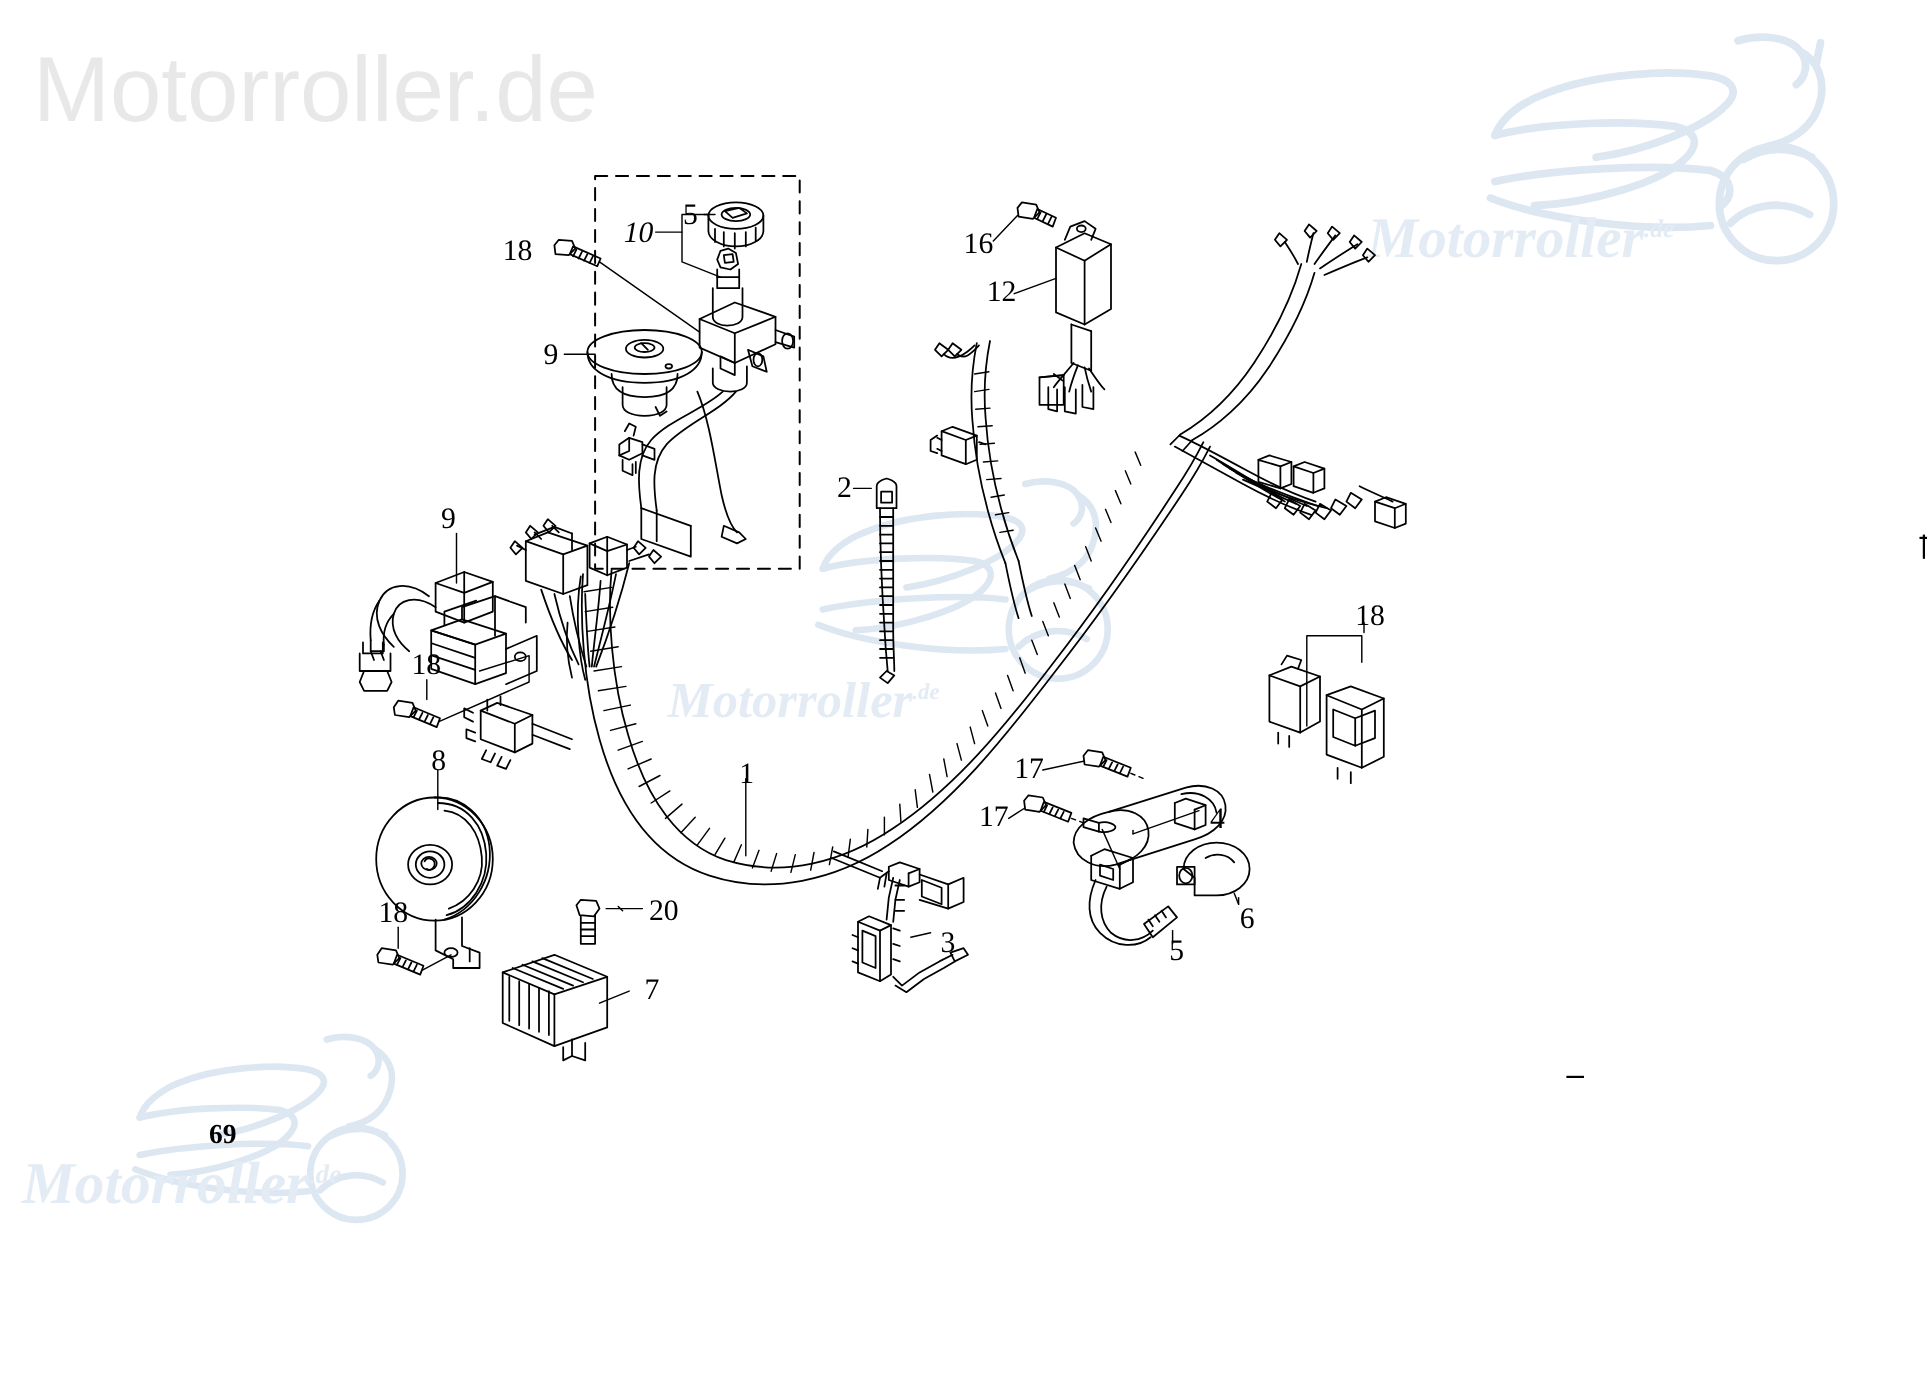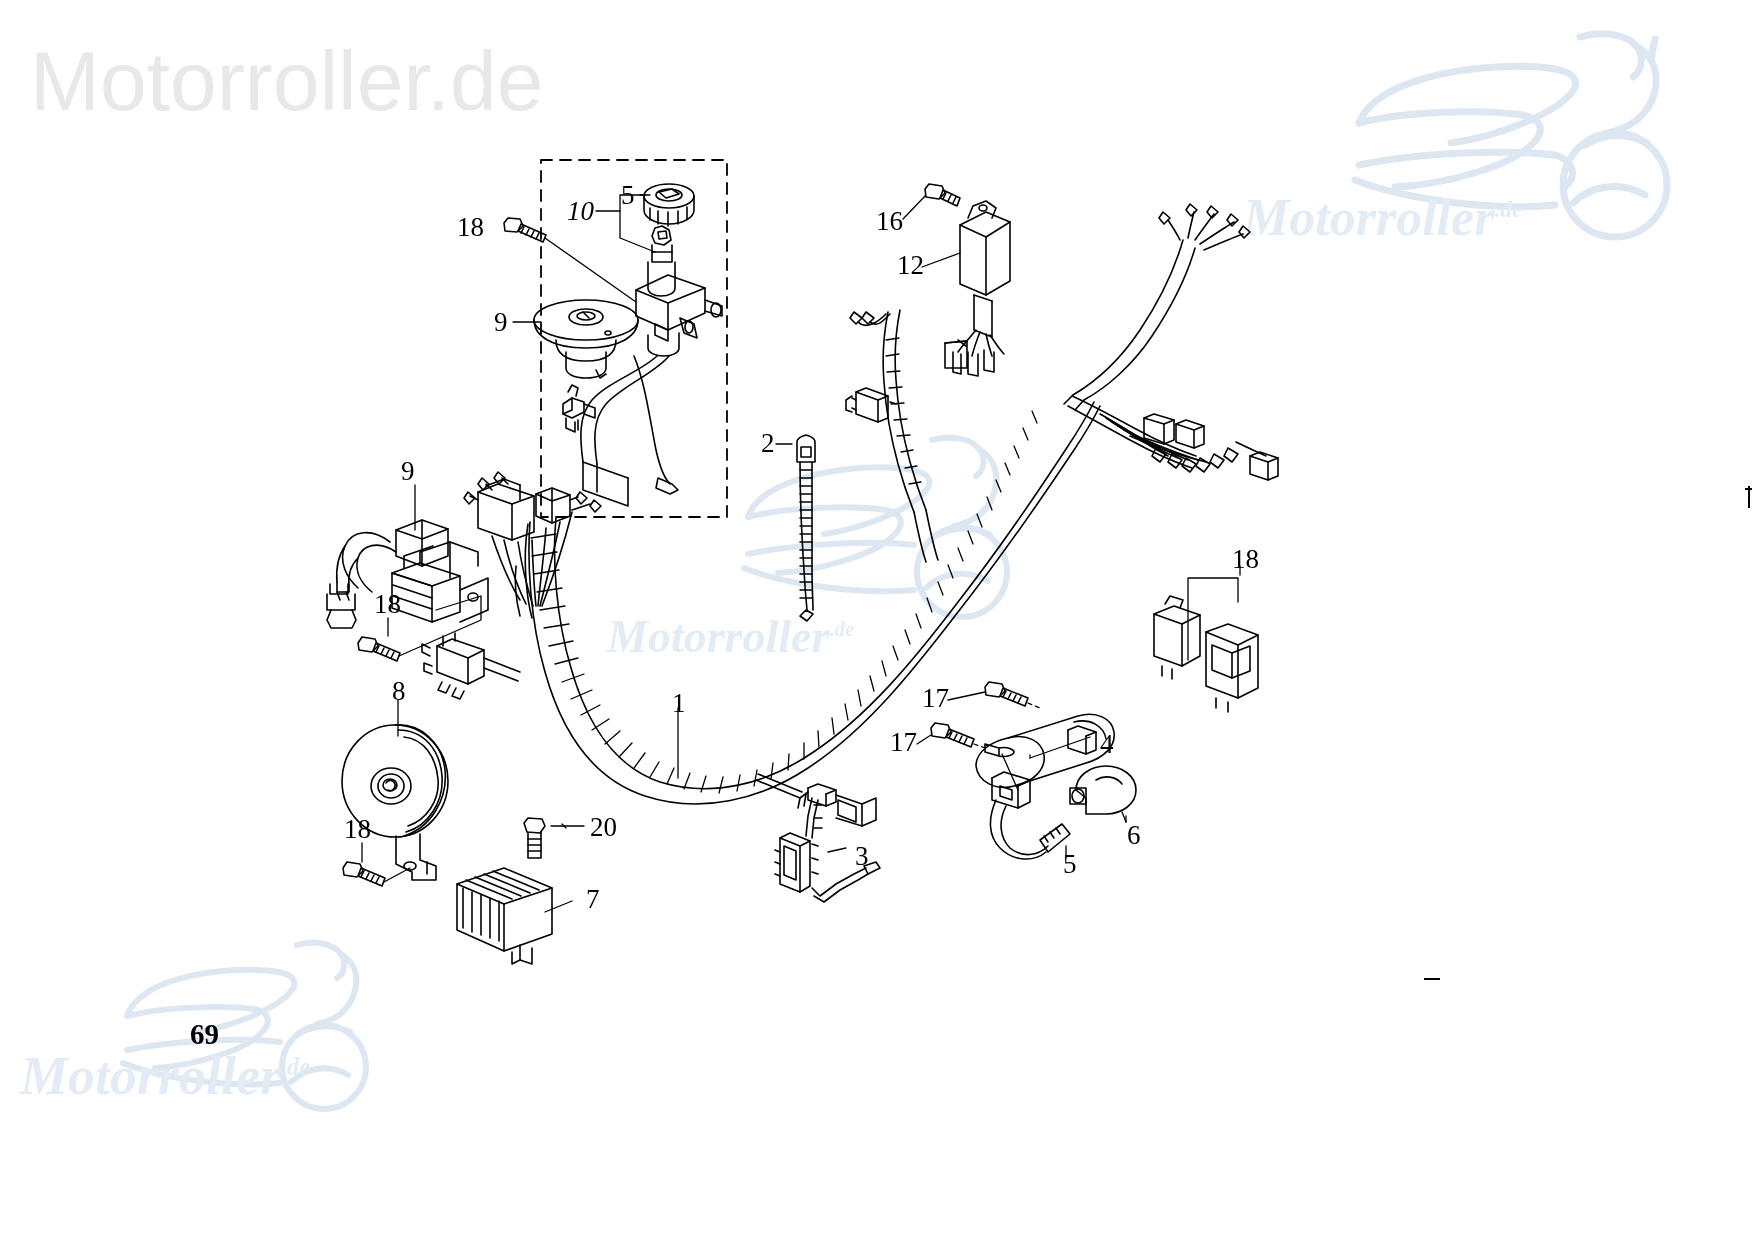--- a/index.html
+++ b/index.html
@@ -65,21 +65,21 @@
     font-size: 27px;
     color: #000;
     user-select: none;
     line-height: 1;
   }
   .pagenum {
     position: absolute;
     left: 190px;
     top: 1018px;
     font-family: "Liberation Serif", serif;
-    font-size: 29px;
+    font-size: 25px;
     font-weight: bold;
     color: #000;
   }
   .edge-tick {
     position: absolute;
     background: #000;
   }
 </style>
 </head>
 <body>

